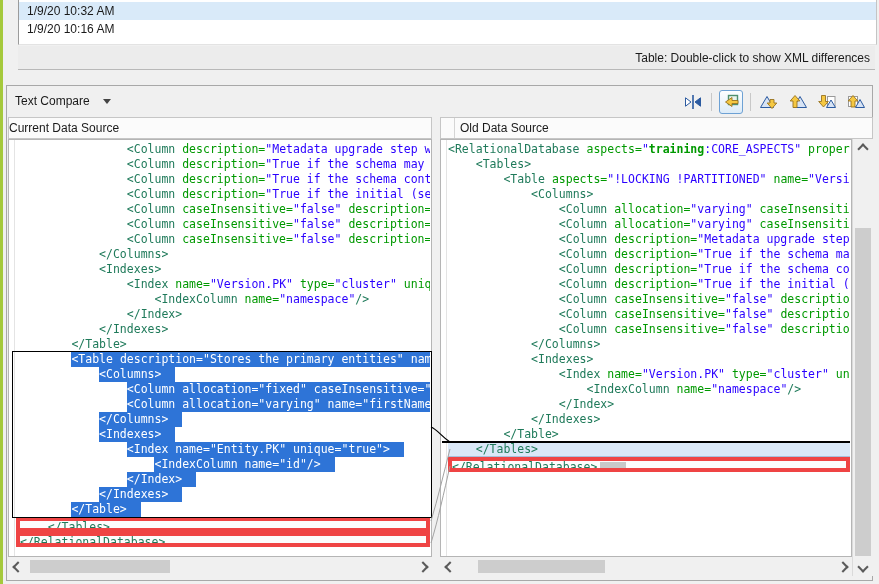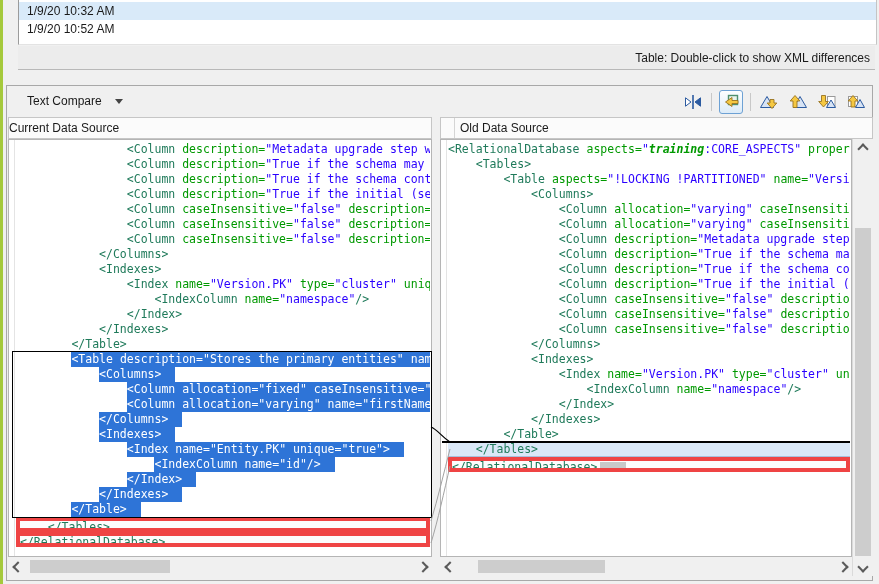--- a/index.html
+++ b/index.html
@@ -13,21 +13,21 @@
            border-left:1px solid #9B9B9B;border-right:1px solid #C4C4C4;border-bottom:1px solid #E3E3E3;text-decoration:underline;}
   .hrow{position:absolute;left:0;width:100%;height:18px;line-height:18px;padding-left:8px;box-sizing:border-box;}
   .hrow.selected{background:#D9EAF9;}
   
   .hintbar{left:18px;top:46px;width:857px;height:24px;background:#ECECEC;border-bottom:1px solid #B8B8B8;
            line-height:24px;text-align:right;padding-right:5px;box-sizing:border-box;}
   
   .frame{left:6px;top:85px;width:867px;height:496px;border:1px solid #A8A8A8;background:#F0F0F0;box-sizing:border-box;}
   
   .tbar{left:7px;top:86px;width:865px;height:31px;}
-  .mode{position:absolute;left:20px;top:0;height:31px;line-height:31px;cursor:default;}
+  .mode{position:absolute;left:8px;top:0;height:31px;line-height:31px;cursor:default;}
   .mode .caret{display:inline-block;margin-left:10px;width:0;height:0;border-left:4px solid transparent;
                border-right:4px solid transparent;border-top:5px solid #444;vertical-align:middle;}
   .icons{position:absolute;right:5px;top:0;height:31px;display:flex;align-items:center;gap:7px;}
   .tsep{width:1px;height:18px;background:#C8C8C8;}
   .tbtn{display:flex;align-items:center;justify-content:center;width:22px;height:22px;}
   .tbtn.boxed{border:1px solid #6DA1D4;border-radius:3px;background:linear-gradient(#FDFEFF,#DCEBF8);}
   
   .hdr{height:22px;line-height:21px;background:#FBFBFB;border:1px solid #C6C6C6;box-sizing:border-box;
        top:117px;}
   .hdrL{left:8px;width:424px;}
@@ -38,21 +38,21 @@
   .paneL{left:8px;width:424px;}
   .paneR{left:440px;width:412px;}
   .ruler{position:absolute;left:0;top:0;width:5px;height:100%;background:#fff;border-right:1px solid #E4E4E4;}
   .code{position:absolute;left:7px;top:2px;right:1px;bottom:1px;overflow:hidden;}
   .cl{height:15px;line-height:15px;white-space:pre;overflow:hidden;
       font-family:"DejaVu Sans Mono",monospace;font-size:11.5px;}
   .cl .body{display:inline-block;height:15px;}
   .seg-tag{color:#1F7A5A;}
   .seg-at{color:#009900;}
   .seg-va{color:#2A00FF;}
-  .seg-vi{color:#009900;font-style:italic;font-weight:bold;}
+  .seg-vi{color:#009900;font-weight:bold;}
   .seg-pl{color:#000;}
   .seg-blk{display:inline-block;width:26px;height:12px;background:#C9C9C9;margin-left:3px;vertical-align:middle;}
   .cl.sel .body{background:#2E74D7;padding-right:14px;}
   .cl.sel .body span{color:#fff;}
   .cl.sel.full .body{padding-right:999px;}
   .cl.gray{border:4px solid #ef4444;background:#FCFCFC;box-sizing:border-box;line-height:13px;}
   .cl.blue{background:#DAE8F7;border-top:1px solid #A8C0DC;border-bottom:1px solid #A8C0DC;box-sizing:border-box;line-height:13px;}
   .sel-outline{position:absolute;left:3px;top:211px;width:418px;height:165px;border:1px solid #000;pointer-events:none;}
   .ins-line{position:absolute;left:1px;top:301px;width:calc(100% - 2px);height:2px;background:#000;}
   
@@ -77,21 +77,21 @@
 
 <div class="app">
 
   <div class="abs green-strip"></div>
 
   <div class="abs history">
     <div class="hrow selected" style="top:2px;">
       <span>1/9/20 10:32 AM</span>
     </div>
     <div class="hrow" style="top:20px;">
-      <span>1/9/20 10:52 AM</span>
+      <span>1/9/20 10:16 AM</span>
     </div>
   </div>
 
   <div class="abs hintbar">
     <span>Table: Double-click to show XML differences</span>
   </div>
 
   <div class="abs frame"></div>
 
   <div class="abs tbar">

